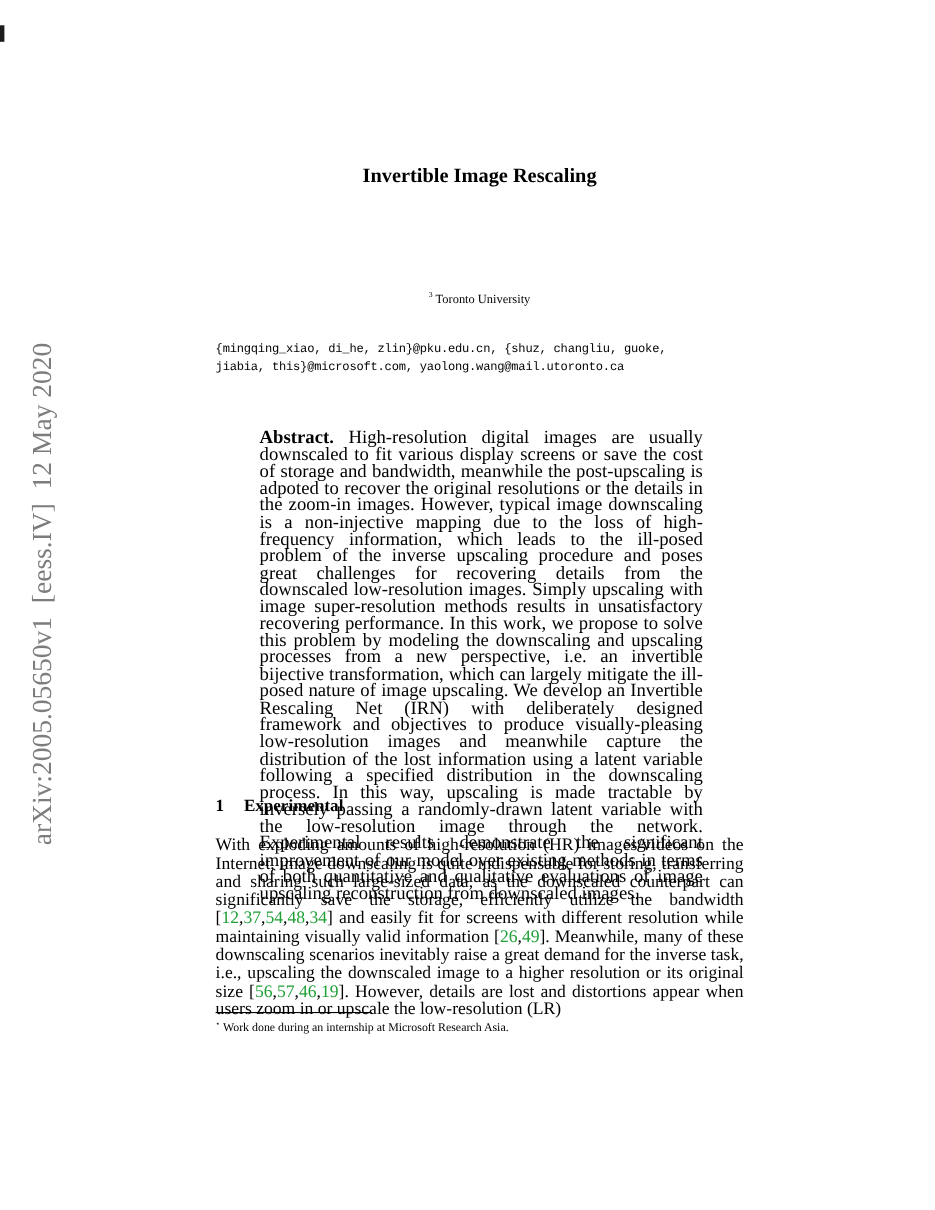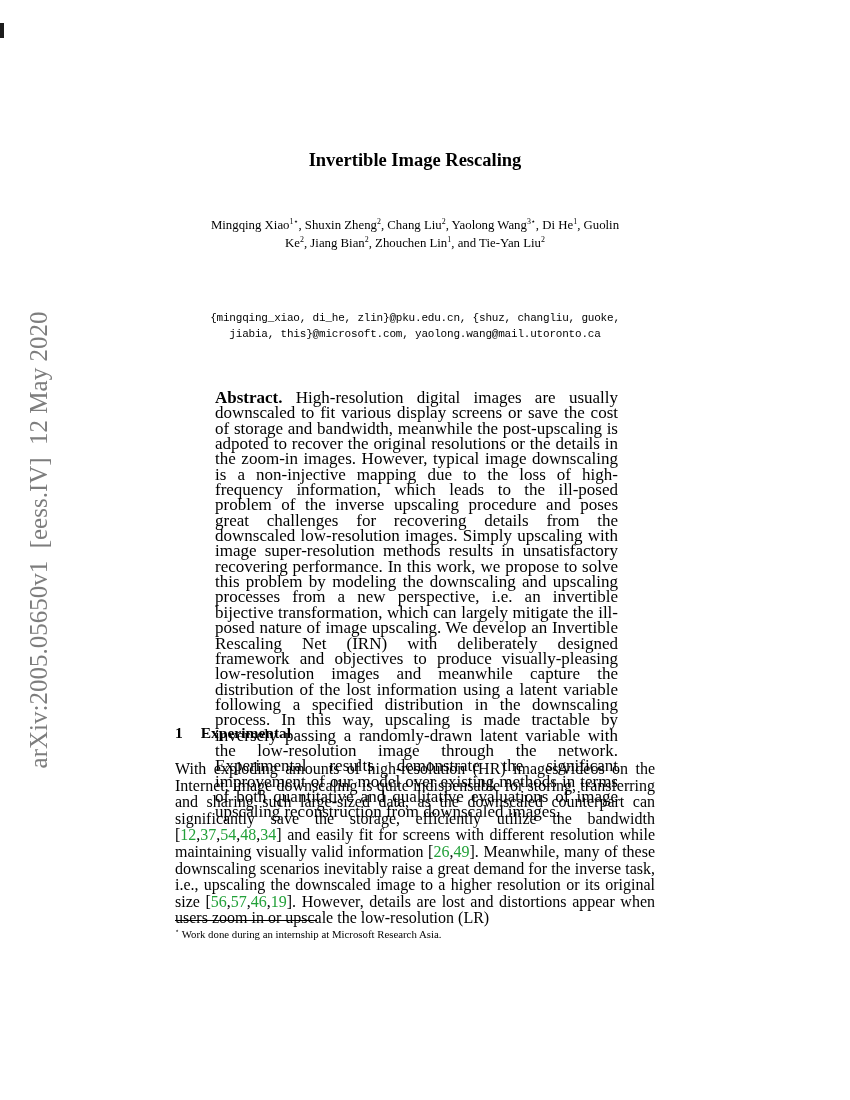--- a/index.html
+++ b/index.html
@@ -23,21 +23,21 @@
     position: absolute;
     left: 39px;
     top: 540px;
     transform: translate(-50%, -50%) rotate(-90deg);
     white-space: pre;
     font-size: 25px;
     color: var(--wm-color, #7d7d7d);
   }
   .content {
     position: absolute;
-    left: 175px; top: 0;
+    left: 196px; top: 0;
     width: 480px; height: 1100px;
   }
   .title {
     position: absolute;
     top: 150px; left: 0;
     width: 100%;
     margin: 0;
     text-align: center;
     font-size: 18.5px;
     font-weight: bold;
@@ -56,21 +56,20 @@
     top: 265px; left: 0;
     width: 100%;
     text-align: center;
     font-size: 11.3px;
     line-height: 15.4px;
   }
   .emails {
     position: absolute;
     top: 311px; left: 0;
     width: 100%;
-    text-align: center;
     font-family: "Liberation Mono", "DejaVu Sans Mono", monospace;
     font-size: 11px;
     line-height: 15.8px;
     letter-spacing: -0.2px;
   }
   .abstract {
     position: absolute;
     top: 390px; left: 40px;
     width: 403px;
     text-align: justify;
@@ -112,26 +111,23 @@
 </head>
 <body>
 
 <div class="page">
   <div class="artifact"></div>
   <div class="watermark">arXiv:2005.05650v1  [eess.IV]  12 May 2020</div>
 
   <div class="content">
     <h1 class="title">Invertible Image Rescaling</h1>
 
-    <div class="authors">
-      <div>Mingqing Xiao<sup>1⋆</sup>, Shuxin Zheng<sup>2</sup>, Chang Liu<sup>2</sup>, Yaolong Wang<sup>3⋆</sup>, Di He<sup>1</sup>, Guolin</div>
-      <div>Ke<sup>2</sup>, Jiang Bian<sup>2</sup>, Zhouchen Lin<sup>1</sup>, and Tie-Yan Liu<sup>2</sup></div>
-    </div>
 
     <div class="affiliations">
+      <div><sup>3</sup> Toronto University</div>
     </div>
 
     <div class="emails">
       <div>{mingqing_xiao, di_he, zlin}@pku.edu.cn, {shuz, changliu, guoke,</div>
       <div>jiabia, this}@microsoft.com, yaolong.wang@mail.utoronto.ca</div>
     </div>
 
     <div class="abstract"><b>Abstract.</b> High-resolution digital images are usually downscaled to fit various display screens or save the cost of storage and bandwidth, meanwhile the post-upscaling is adpoted to recover the original resolutions or the details in the zoom-in images. However, typical image downscaling is a non-injective mapping due to the loss of high-frequency information, which leads to the ill-posed problem of the inverse upscaling procedure and poses great challenges for recovering details from the downscaled low-resolution images. Simply upscaling with image super-resolution methods results in unsatisfactory recovering performance. In this work, we propose to solve this problem by modeling the downscaling and upscaling processes from a new perspective, i.e. an invertible bijective transformation, which can largely mitigate the ill-posed nature of image upscaling. We develop an Invertible Rescaling Net (IRN) with deliberately designed framework and objectives to produce visually-pleasing low-resolution images and meanwhile capture the distribution of the lost information using a latent variable following a specified distribution in the downscaling process. In this way, upscaling is made tractable by inversely passing a randomly-drawn latent variable with the low-resolution image through the network. Experimental results demonstrate the significant improvement of our model over existing methods in terms of both quantitative and qualitative evaluations of image upscaling reconstruction from downscaled images.</div>
 
     <h2 class="section-heading"><span class="sec-num">1</span><span>Experimental</span></h2>

